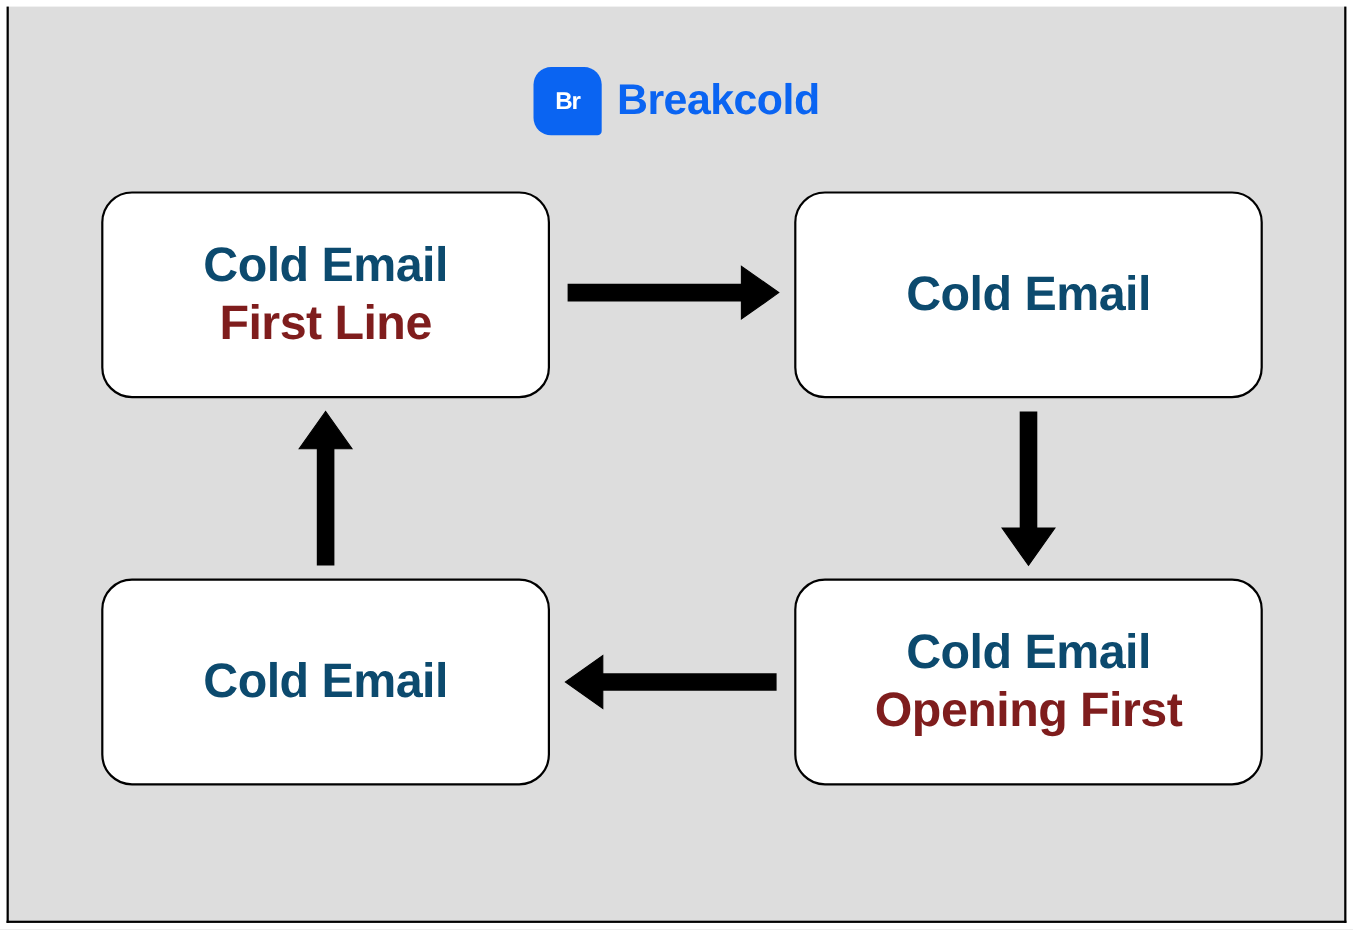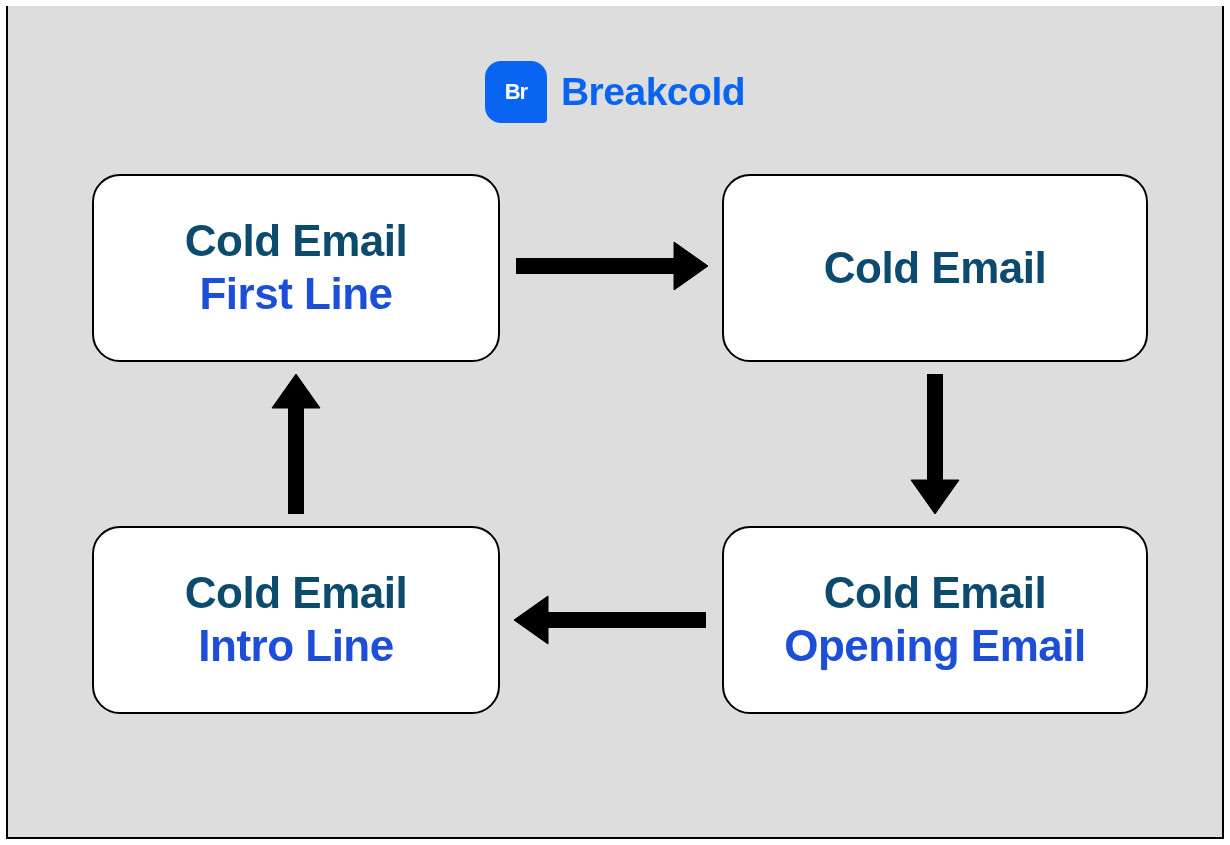--- a/index.html
+++ b/index.html
@@ -61,21 +61,21 @@
     .node .t1 {
       font-size: 44px;
       font-weight: 800;
       color: #0c4a6e;
       line-height: 1.2;
       letter-spacing: -0.5px;
     }
     .node .t2 {
       font-size: 44px;
       font-weight: 800;
-      color: #1d4ed8;
+      color: #7f1d1d;
       line-height: 1.2;
       letter-spacing: -0.5px;
     }
     .arrow {
       position: absolute;
       stroke: #000;
       fill: #000;
     }
   </style>
 </head>
@@ -94,26 +94,25 @@
     <div class="t1">Cold Email</div>
     <div class="t2">First Line</div>
   </div>
 
   <div class="node" style="left:714px; top:168px; width:426px; height:188px;">
     <div class="t1">Cold Email</div>
   </div>
 
   <div class="node" style="left:714px; top:520px; width:426px; height:188px;">
     <div class="t1">Cold Email</div>
-    <div class="t2">Opening Email</div>
+    <div class="t2">Opening First</div>
   </div>
 
   <div class="node" style="left:84px; top:520px; width:408px; height:188px;">
     <div class="t1">Cold Email</div>
-    <div class="t2">Intro Line</div>
   </div>
 
   <svg class="arrow" style="left:500px; top:230px;" width="206" height="60">
     <line x1="8" y1="30" x2="172" y2="30" stroke-width="16"></line>
     <polygon points="166,6 166,54 200,30"></polygon>
   </svg>
 
   <svg class="arrow" style="left:897px; top:362px;" width="60" height="152">
     <line x1="30" y1="6" x2="30" y2="118" stroke-width="16"></line>
     <polygon points="6,112 54,112 30,146"></polygon>

